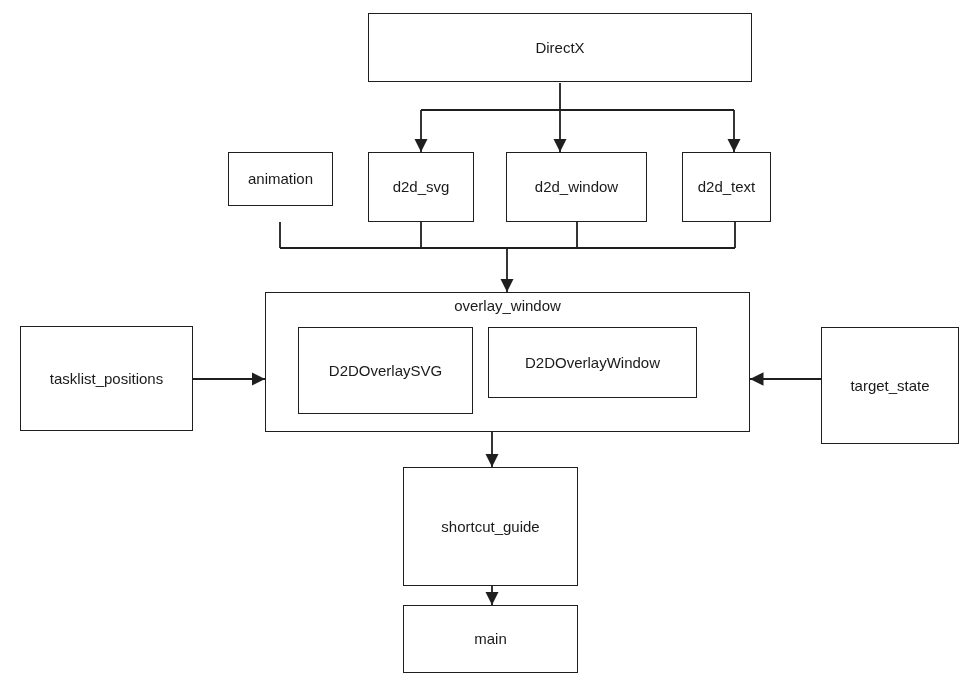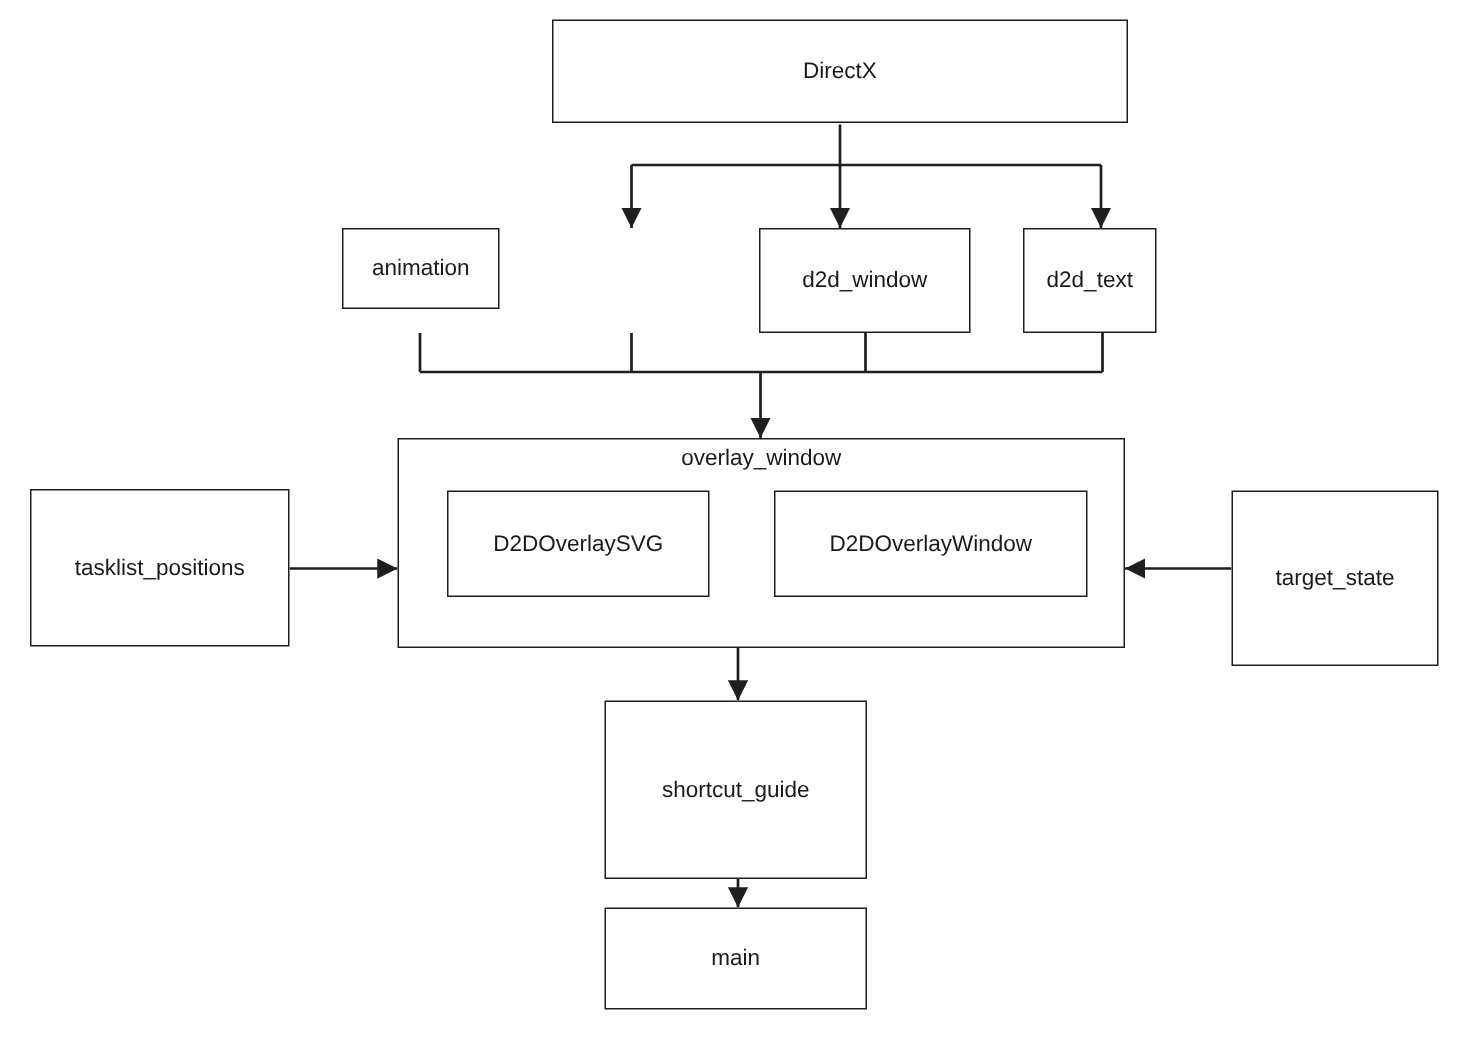--- a/index.html
+++ b/index.html
@@ -74,38 +74,41 @@
   </svg>
 
   <div class="node" style="left:368px;top:13px;width:384px;height:69px">
     <span>DirectX</span>
   </div>
 
   <div class="node" style="left:228px;top:152px;width:105px;height:54px">
     <span>animation</span>
   </div>
 
+  <div class="node" style="left:368px;top:152px;width:106px;height:70px">
+    <span>d2d_svg</span>
+  </div>
 
   <div class="node" style="left:506px;top:152px;width:141px;height:70px">
     <span>d2d_window</span>
   </div>
 
   <div class="node" style="left:682px;top:152px;width:89px;height:70px">
     <span>d2d_text</span>
   </div>
 
   <div class="node group" style="left:265px;top:292px;width:485px;height:140px">
     <span class="group-lbl">overlay_window</span>
   </div>
 
-  <div class="node" style="left:298px;top:327px;width:175px;height:71px">
+  <div class="node" style="left:298px;top:327px;width:175px;height:87px">
     <span>D2DOverlaySVG</span>
   </div>
 
-  <div class="node" style="left:516px;top:327px;width:209px;height:71px">
+  <div class="node" style="left:488px;top:327px;width:209px;height:71px">
     <span>D2DOverlayWindow</span>
   </div>
 
   <div class="node" style="left:20px;top:326px;width:173px;height:105px">
     <span>tasklist_positions</span>
   </div>
 
   <div class="node" style="left:821px;top:327px;width:138px;height:117px">
     <span>target_state</span>
   </div>

